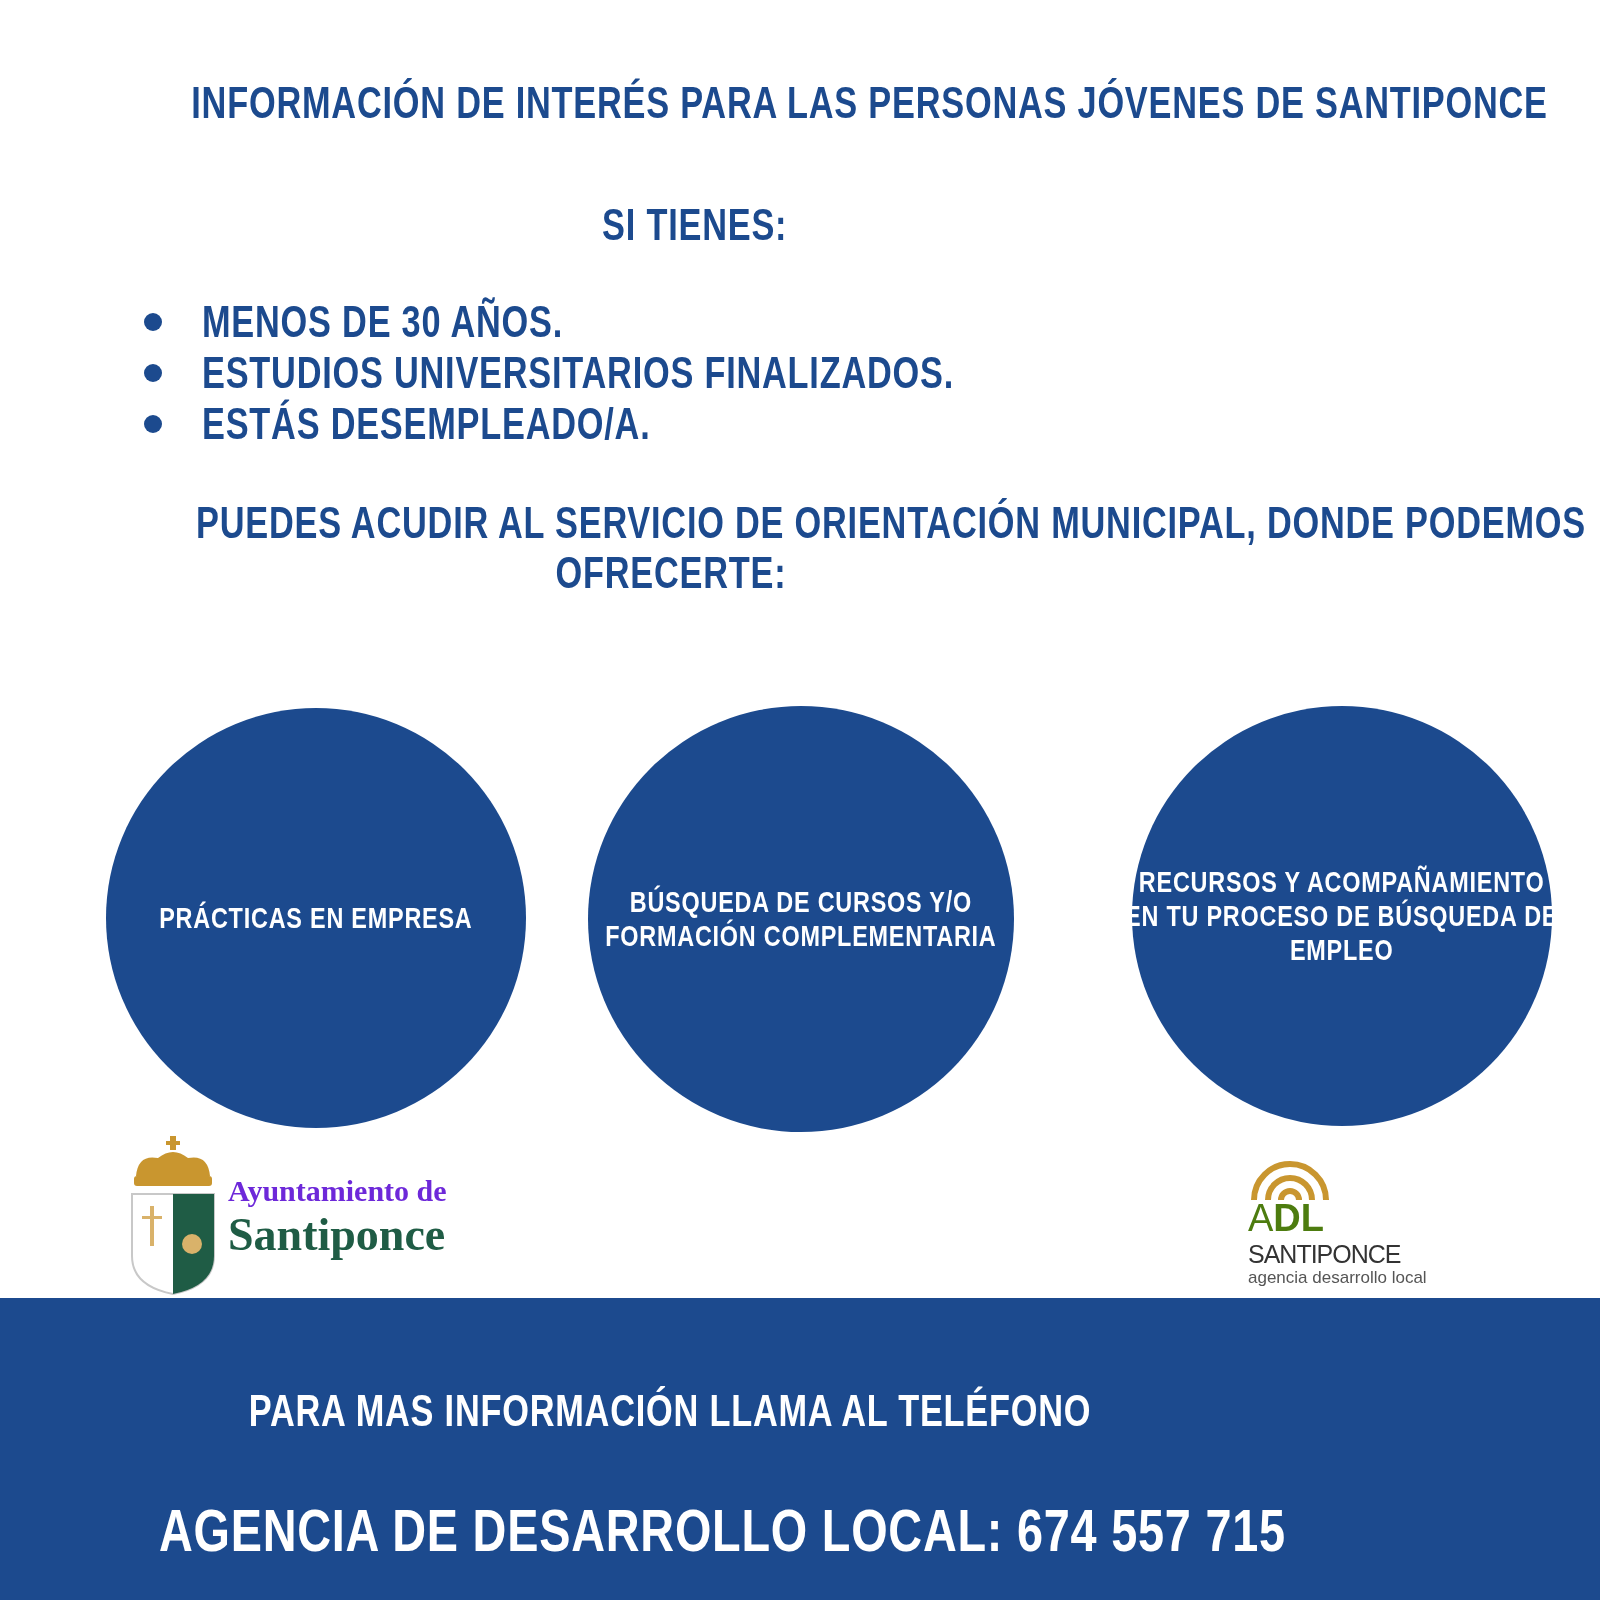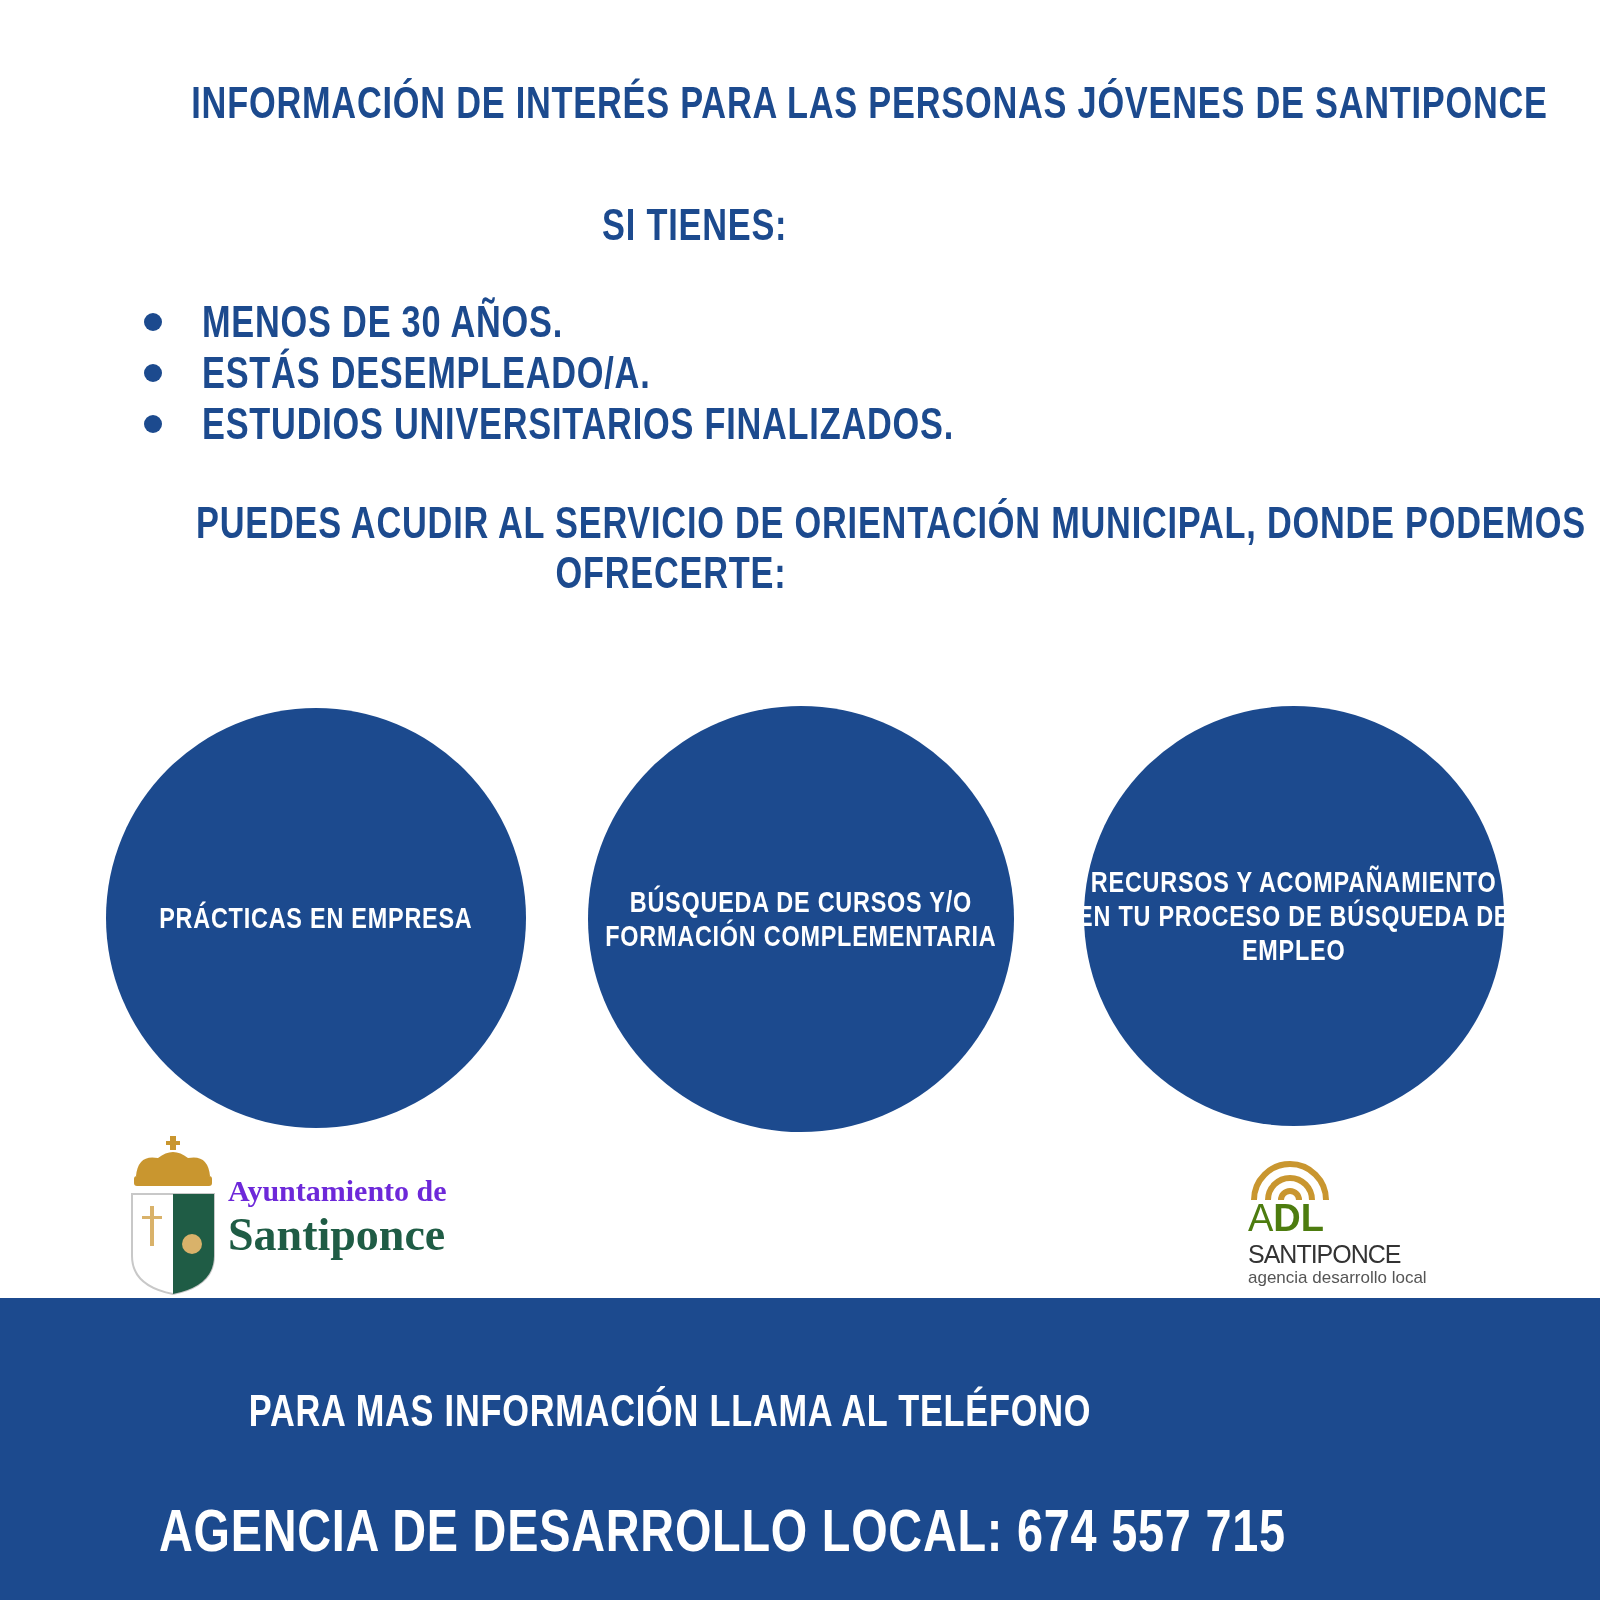--- a/index.html
+++ b/index.html
@@ -11,21 +11,21 @@
   #si{top:200px;font-size:44px;margin-left:24px;}
   #req{position:absolute;left:128px;top:280px;margin:16px;padding:0;list-style:none;}
   #req li{height:51px;display:flex;align-items:center;position:relative;}
   #req li .dot{width:18px;height:18px;border-radius:50%;background:#1c4a8e;margin-right:40px;}
   #req li .cond{font-size:44px;transform-origin:left center;}
   #puedes{top:498px;font-size:44px;line-height:50px;}
   .circle{position:absolute;border-radius:50%;background:#1c4a8e;display:flex;align-items:center;justify-content:center;text-align:center;}
   .circle .txt{color:#ffffff;font-weight:bold;font-size:30px;line-height:34px;transform:scaleX(0.78);white-space:nowrap;letter-spacing:1px;}
   #c1{left:106px;top:708px;width:420px;height:420px;}
   #c2{left:588px;top:706px;width:426px;height:426px;}
-  #c3{left:1084px;top:706px;width:420px;height:420px;justify-content:center;}
+  #c3{left:1132px;top:706px;width:420px;height:420px;justify-content:center;}
   #logo-ayto{position:absolute;left:128px;top:1136px;width:340px;height:160px;}
   #logo-adl{position:absolute;left:1248px;top:1156px;width:220px;height:140px;}
   #footer{position:absolute;left:0;top:1298px;width:1600px;height:302px;background:#1c4a8e;}
   #foot1{top:1386px;font-size:44px;color:#ffffff;}
   #foot2{top:1496px;font-size:60px;color:#ffffff;}
 </style>
 </head>
 <body>
 
 <div class="line" id="title">
@@ -36,25 +36,25 @@
   <span class="cond blue">SI TIENES:</span>
 </div>
 
 <ul id="req">
   <li>
       <span class="dot"></span>
       <span class="cond blue">MENOS DE 30 AÑOS.</span>
     </li>
   <li>
       <span class="dot"></span>
-      <span class="cond blue">ESTÁS DESEMPLEADO/A.</span>
+      <span class="cond blue">ESTUDIOS UNIVERSITARIOS FINALIZADOS.</span>
     </li>
   <li>
       <span class="dot"></span>
-      <span class="cond blue">ESTUDIOS UNIVERSITARIOS FINALIZADOS.</span>
+      <span class="cond blue">ESTÁS DESEMPLEADO/A.</span>
     </li>
 </ul>
 
 <div class="line" id="puedes">
   <span class="cond blue">PUEDES ACUDIR AL SERVICIO DE ORIENTACIÓN MUNICIPAL, DONDE PODEMOS</span><br>
   <span class="cond blue">OFRECERTE:</span>
 </div>
 
 <div class="circle" id="c1">
   <div class="txt"><span>PRÁCTICAS EN EMPRESA</span></div>

